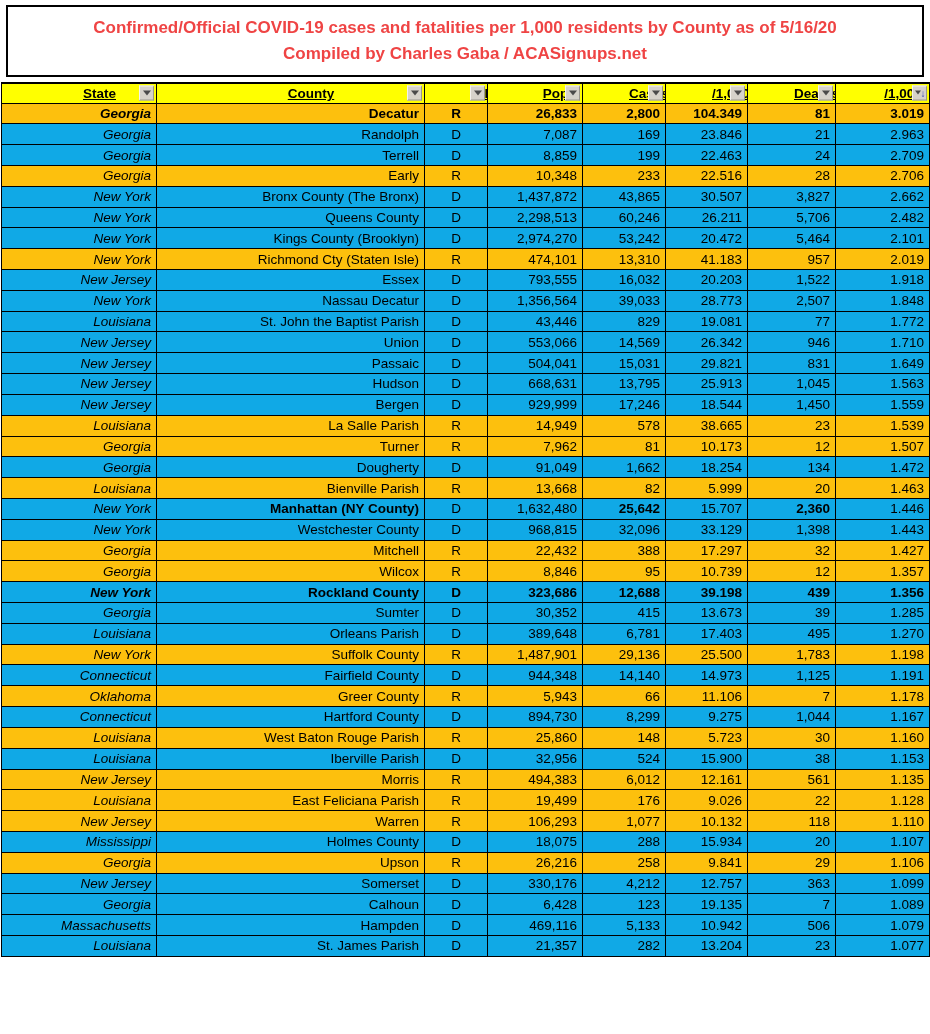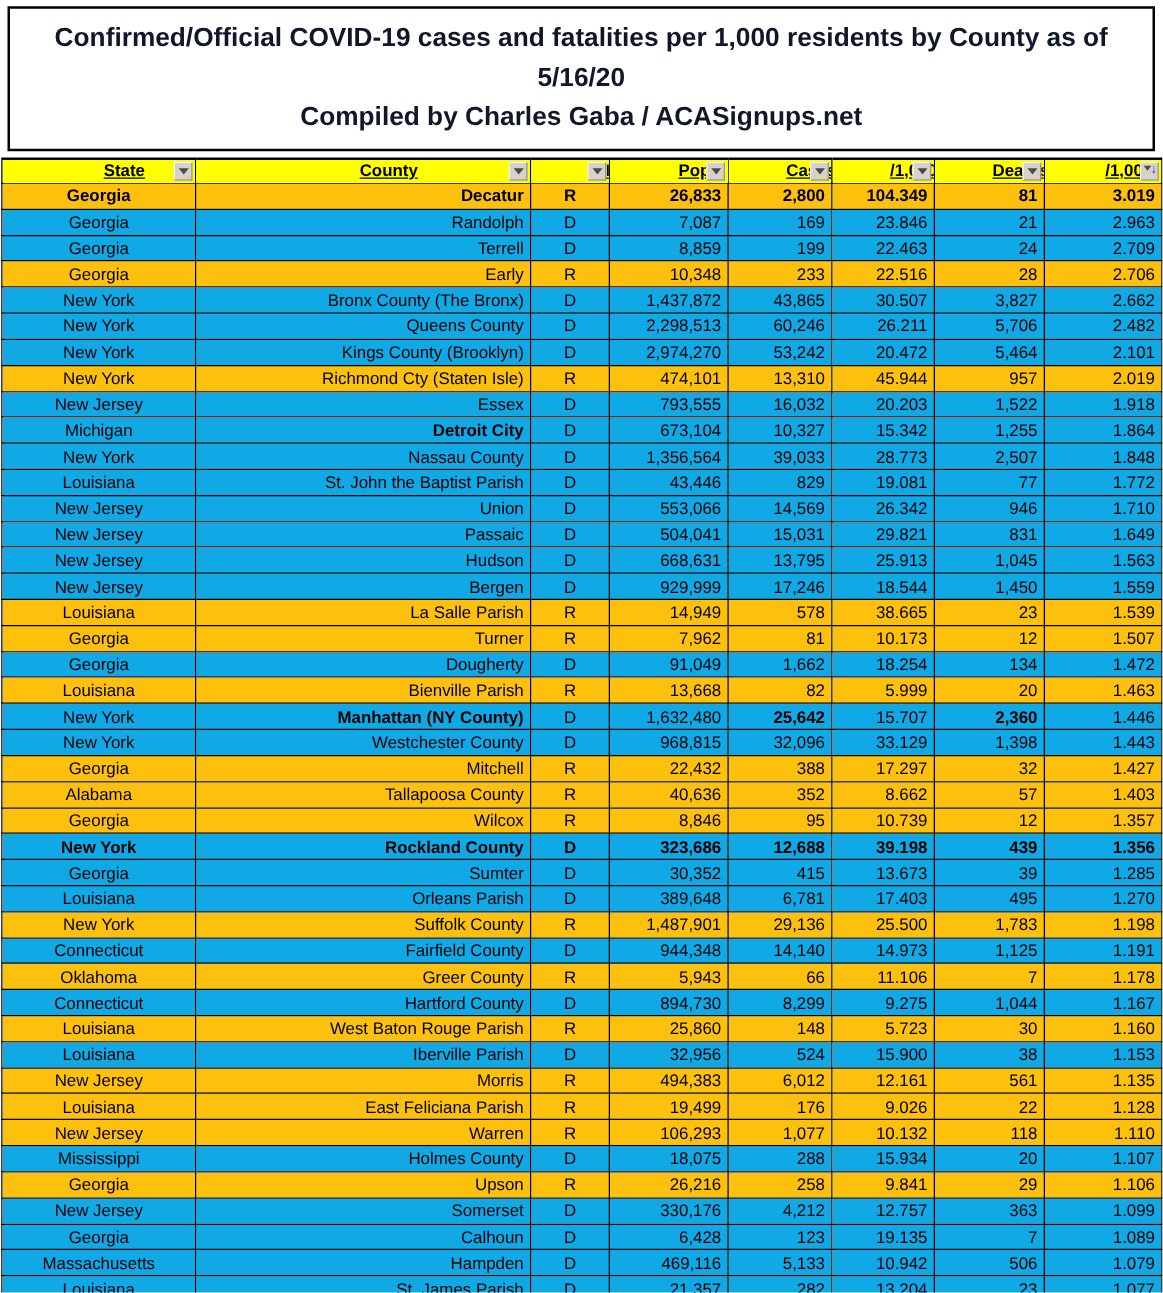--- a/index.html
+++ b/index.html
@@ -11,23 +11,23 @@
     font-family: "Liberation Sans", sans-serif;
   }
   .title-box {
     margin: 5px 6px 5px 6px;
     border: 2px solid #000;
     background: #fff;
     text-align: center;
     padding: 8px 4px 9px 4px;
   }
   .title-line {
-    font-size: 21px;
+    font-size: 17px;
     font-weight: bold;
-    color: #0f172a;
+    color: #ef4444;
     line-height: 1.5;
   }
   table.sheet {
     border-collapse: collapse;
     table-layout: fixed;
     width: 928px;
     margin-left: 1px;
   }
   col.c-state  { width: 155px; }
   col.c-county { width: 268px; }
@@ -85,21 +85,21 @@
   .sort-glyph .mini-tri {
     display: inline-block;
     width: 0; height: 0;
     border-left: 3px solid transparent;
     border-right: 3px solid transparent;
     border-top: 4px solid #4a4a4a;
     vertical-align: 2px;
   }
   tbody tr.rep td { background: #FDC00D; }
   tbody tr.dem td { background: #10A9E6; }
-  td.state  { text-align: center; }
+  td.state  { text-align: right; font-style: italic; }
   td.county { text-align: right; }
   td.dr     { text-align: center; }
   td.num    { text-align: right; }
   tr.bold-all td, td.bold { font-weight: bold; }
 </style>
 </head>
 <body>
 
 <div class="title-box">
   <div class="title-line">Confirmed/Official COVID-19 cases and fatalities per 1,000 residents by County as of 5/16/20</div>
@@ -239,47 +239,37 @@
     <td class="num">20.472</td>
     <td class="num">5,464</td>
     <td class="num">2.101</td>
   </tr>
       <tr class="rep">
     <td class="state">New York</td>
     <td class="county">Richmond Cty (Staten Isle)</td>
     <td class="dr">R</td>
     <td class="num">474,101</td>
     <td class="num">13,310</td>
-    <td class="num">45.944</td>
+    <td class="num">41.183</td>
     <td class="num">957</td>
     <td class="num">2.019</td>
   </tr>
       <tr class="dem">
     <td class="state">New Jersey</td>
     <td class="county">Essex</td>
     <td class="dr">D</td>
     <td class="num">793,555</td>
     <td class="num">16,032</td>
     <td class="num">20.203</td>
     <td class="num">1,522</td>
     <td class="num">1.918</td>
   </tr>
       <tr class="dem">
-    <td class="state">Michigan</td>
-    <td class="county bold">Detroit City</td>
-    <td class="dr">D</td>
-    <td class="num">673,104</td>
-    <td class="num">10,327</td>
-    <td class="num">15.342</td>
-    <td class="num">1,255</td>
-    <td class="num">1.864</td>
-  </tr>
-      <tr class="dem">
-    <td class="state">New York</td>
-    <td class="county">Nassau County</td>
+    <td class="state">New York</td>
+    <td class="county">Nassau Decatur</td>
     <td class="dr">D</td>
     <td class="num">1,356,564</td>
     <td class="num">39,033</td>
     <td class="num">28.773</td>
     <td class="num">2,507</td>
     <td class="num">1.848</td>
   </tr>
       <tr class="dem">
     <td class="state">Louisiana</td>
     <td class="county">St. John the Baptist Parish</td>
@@ -394,30 +384,20 @@
     <td class="state">Georgia</td>
     <td class="county">Mitchell</td>
     <td class="dr">R</td>
     <td class="num">22,432</td>
     <td class="num">388</td>
     <td class="num">17.297</td>
     <td class="num">32</td>
     <td class="num">1.427</td>
   </tr>
       <tr class="rep">
-    <td class="state">Alabama</td>
-    <td class="county">Tallapoosa County</td>
-    <td class="dr">R</td>
-    <td class="num">40,636</td>
-    <td class="num">352</td>
-    <td class="num">8.662</td>
-    <td class="num">57</td>
-    <td class="num">1.403</td>
-  </tr>
-      <tr class="rep">
     <td class="state">Georgia</td>
     <td class="county">Wilcox</td>
     <td class="dr">R</td>
     <td class="num">8,846</td>
     <td class="num">95</td>
     <td class="num">10.739</td>
     <td class="num">12</td>
     <td class="num">1.357</td>
   </tr>
       <tr class="dem bold-all">

